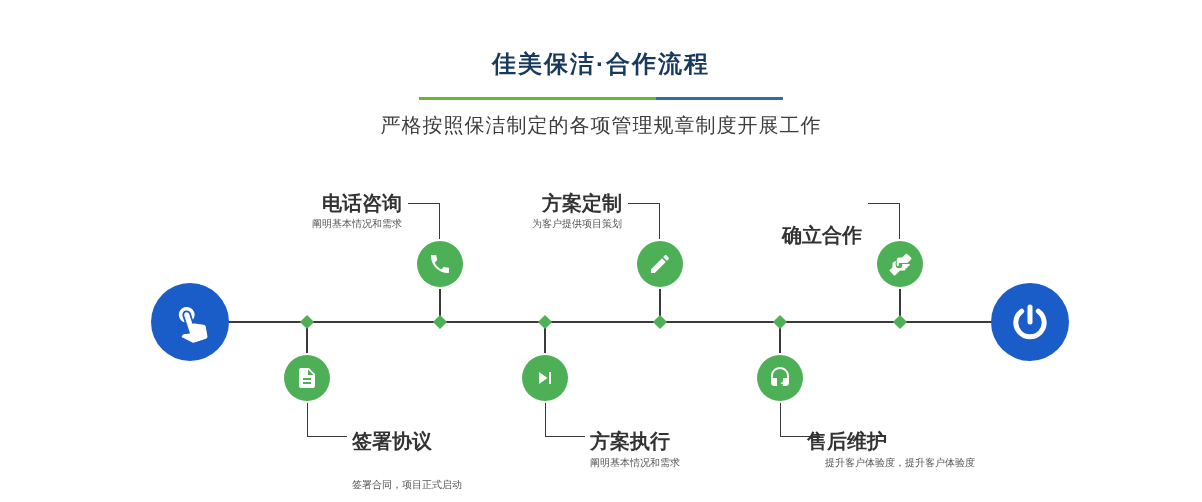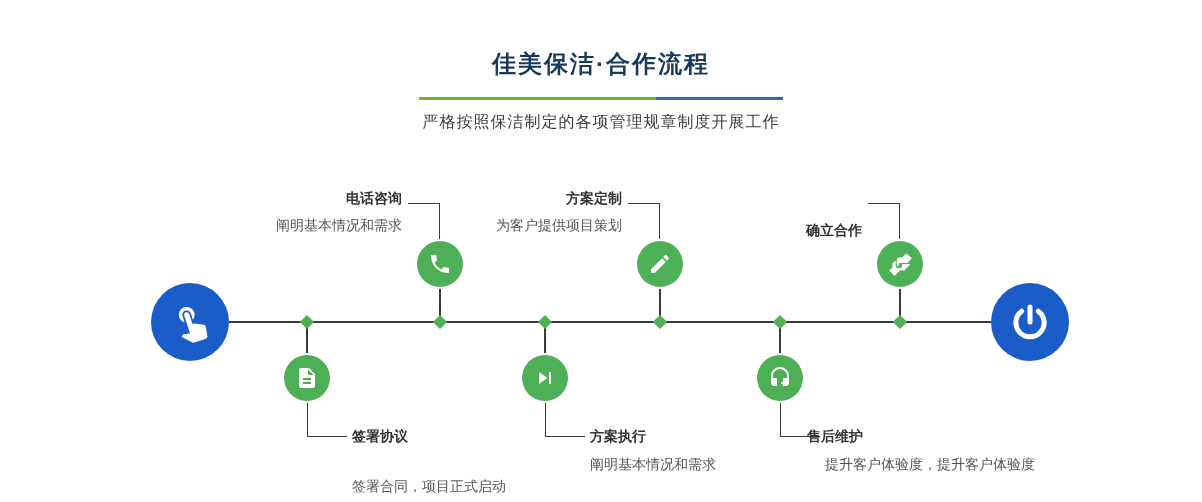--- a/index.html
+++ b/index.html
@@ -6,33 +6,33 @@
   html,body { background:#ffffff; }
   body { font-family:"Liberation Sans","DejaVu Sans",sans-serif; }
   .canvas { position:relative; width:1202px; height:502px; background:#ffffff; overflow:hidden; }
 
   .title { position:absolute; top:48px; left:0; width:100%; text-align:center;
            font-size:24px; font-weight:bold; color:#17395e; letter-spacing:2px; }
   .divider { position:absolute; top:97px; left:419px; width:364px; height:3px; display:flex; }
   .divider .seg-green { width:65%; height:100%; background:#6cb52d; }
   .divider .seg-blue  { width:35%; height:100%; background:#2e6ca4; }
   .subtitle { position:absolute; top:112px; left:0; width:100%; text-align:center;
-              font-size:16px; color:#3d3d3d; letter-spacing:1px; }
+              font-size:20px; color:#3d3d3d; letter-spacing:1px; }
 
   .hline { position:absolute; left:190px; top:321px; width:840px; height:2px; background:#3a3a3a; }
   .vconn { position:absolute; width:2px; background:#3a3a3a; }
   .diamond { position:absolute; width:10px; height:10px; background:#4db056; transform:rotate(45deg); }
 
   .bigcircle { position:absolute; width:78px; height:78px; border-radius:50%; background:#1a5dc8;
                display:flex; align-items:center; justify-content:center; }
   .gcircle { position:absolute; width:46px; height:46px; border-radius:50%; background:#4db056;
              display:flex; align-items:center; justify-content:center; box-shadow:0 0 0 2px #ffffff; }
 
-  .step-title { position:absolute; font-size:14px; font-weight:bold; color:#333333; white-space:nowrap; }
-  .step-desc  { position:absolute; font-size:14px; color:#555555; white-space:nowrap; }
+  .step-title { position:absolute; font-size:20px; font-weight:bold; color:#333333; white-space:nowrap; }
+  .step-desc  { position:absolute; font-size:10px; color:#555555; white-space:nowrap; }
   .ta-right { text-align:right; }
 
   .elbow-top    { position:absolute; border-top:1px solid #3a3a3a; border-right:1px solid #3a3a3a; }
   .elbow-bottom { position:absolute; border-left:1px solid #3a3a3a; border-bottom:1px solid #3a3a3a; }
 
   .icon svg { display:block; }
 </style>
 </head>
 <body>
 

